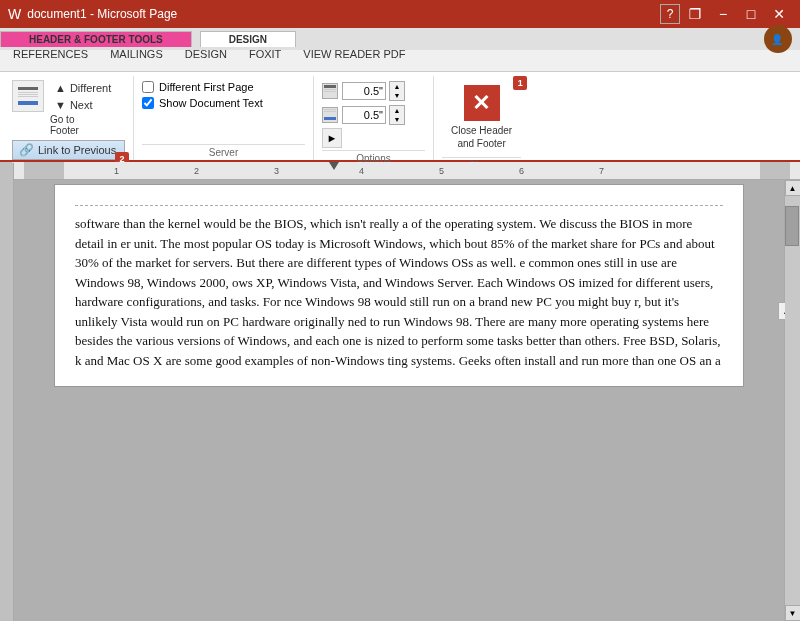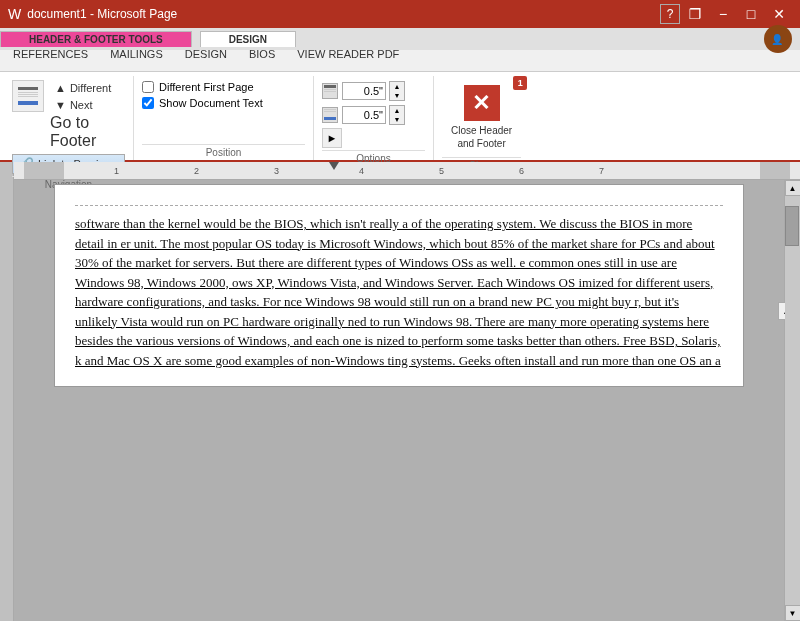--- a/index.html
+++ b/index.html
@@ -322,21 +322,20 @@
     }
 
     .doc-content {
       flex: 1;
       background: #b0b0b0;
       display: flex;
       flex-direction: column;
       align-items: center;
       padding-top: 4px;
       overflow: hidden;
-      text-decoration: underline;
     }
 
     .page-area {
       background: white;
       width: 690px;
       padding: 16px 20px;
       position: relative;
       border: 1px solid #999;
     }
 
@@ -524,21 +523,21 @@
   <div style="flex:1;"></div>
   <div class="user-avatar">
     <span style="font-size:10px; color:white;">👤</span>
   </div>
 </div>
 
 <div class="ribbon-tabs">
   <div class="ribbon-tab">REFERENCES</div>
   <div class="ribbon-tab">MAILINGS</div>
   <div class="ribbon-tab">DESIGN</div>
-  <div class="ribbon-tab">BIOS</div>
+  <div class="ribbon-tab">FOXIT</div>
   <div class="ribbon-tab">VIEW READER PDF</div>
   <div style="flex:1;"></div>
   <div class="collapse-btn">▲</div>
 </div>
 
 <div class="ribbon ribbon-wrapper">
 
   <div class="ribbon-group nav-group">
     <div class="ribbon-group-content">
       <div class="nav-with-icon">
@@ -553,21 +552,21 @@
         </div>
         <div class="nav-buttons">
           <button class="nav-btn">
             <span>▲</span>
             <span>Different</span>
           </button>
           <button class="nav-btn">
             <span>▼</span>
             <span>Next</span>
           </button>
-          <span style="font-size:16px; color:#333; white-space:nowrap;">Go to<br>Footer</span>
+          <span style="font-size:10px; color:#333; white-space:nowrap;">Go to<br>Footer</span>
         </div>
       </div>
       <div style="position:relative; width:100%;">
         <button class="link-prev-btn">
           <span style="font-size:12px;">🔗</span>
           <span>Link to Previous</span>
         </button>
         <div class="badge-2" style="bottom:-6px; right:-4px;">2</div>
       </div>
     </div>
@@ -578,21 +577,21 @@
     <div class="ribbon-group-content">
       <label class="checkbox-row">
         <input type="checkbox" style="">
         <span>Different First Page</span>
       </label>
       <label class="checkbox-row">
         <input type="checkbox" checked="" style="">
         <span>Show Document Text</span>
       </label>
     </div>
-    <div class="ribbon-group-label">Position</div>
+    <div class="ribbon-group-label">Server</div>
   </div>
 
   <div class="ribbon-group position-group">
     <div class="ribbon-group-content">
       <div class="position-row">
         <div class="position-icon">
           <svg width="14" height="14" viewBox="0 0 14 14">
             <rect x="1" y="1" width="12" height="3" fill="#666"></rect>
             <rect x="1" y="5" width="12" height="1" fill="#ccc"></rect>
             <rect x="1" y="7" width="12" height="1" fill="#ccc"></rect>

